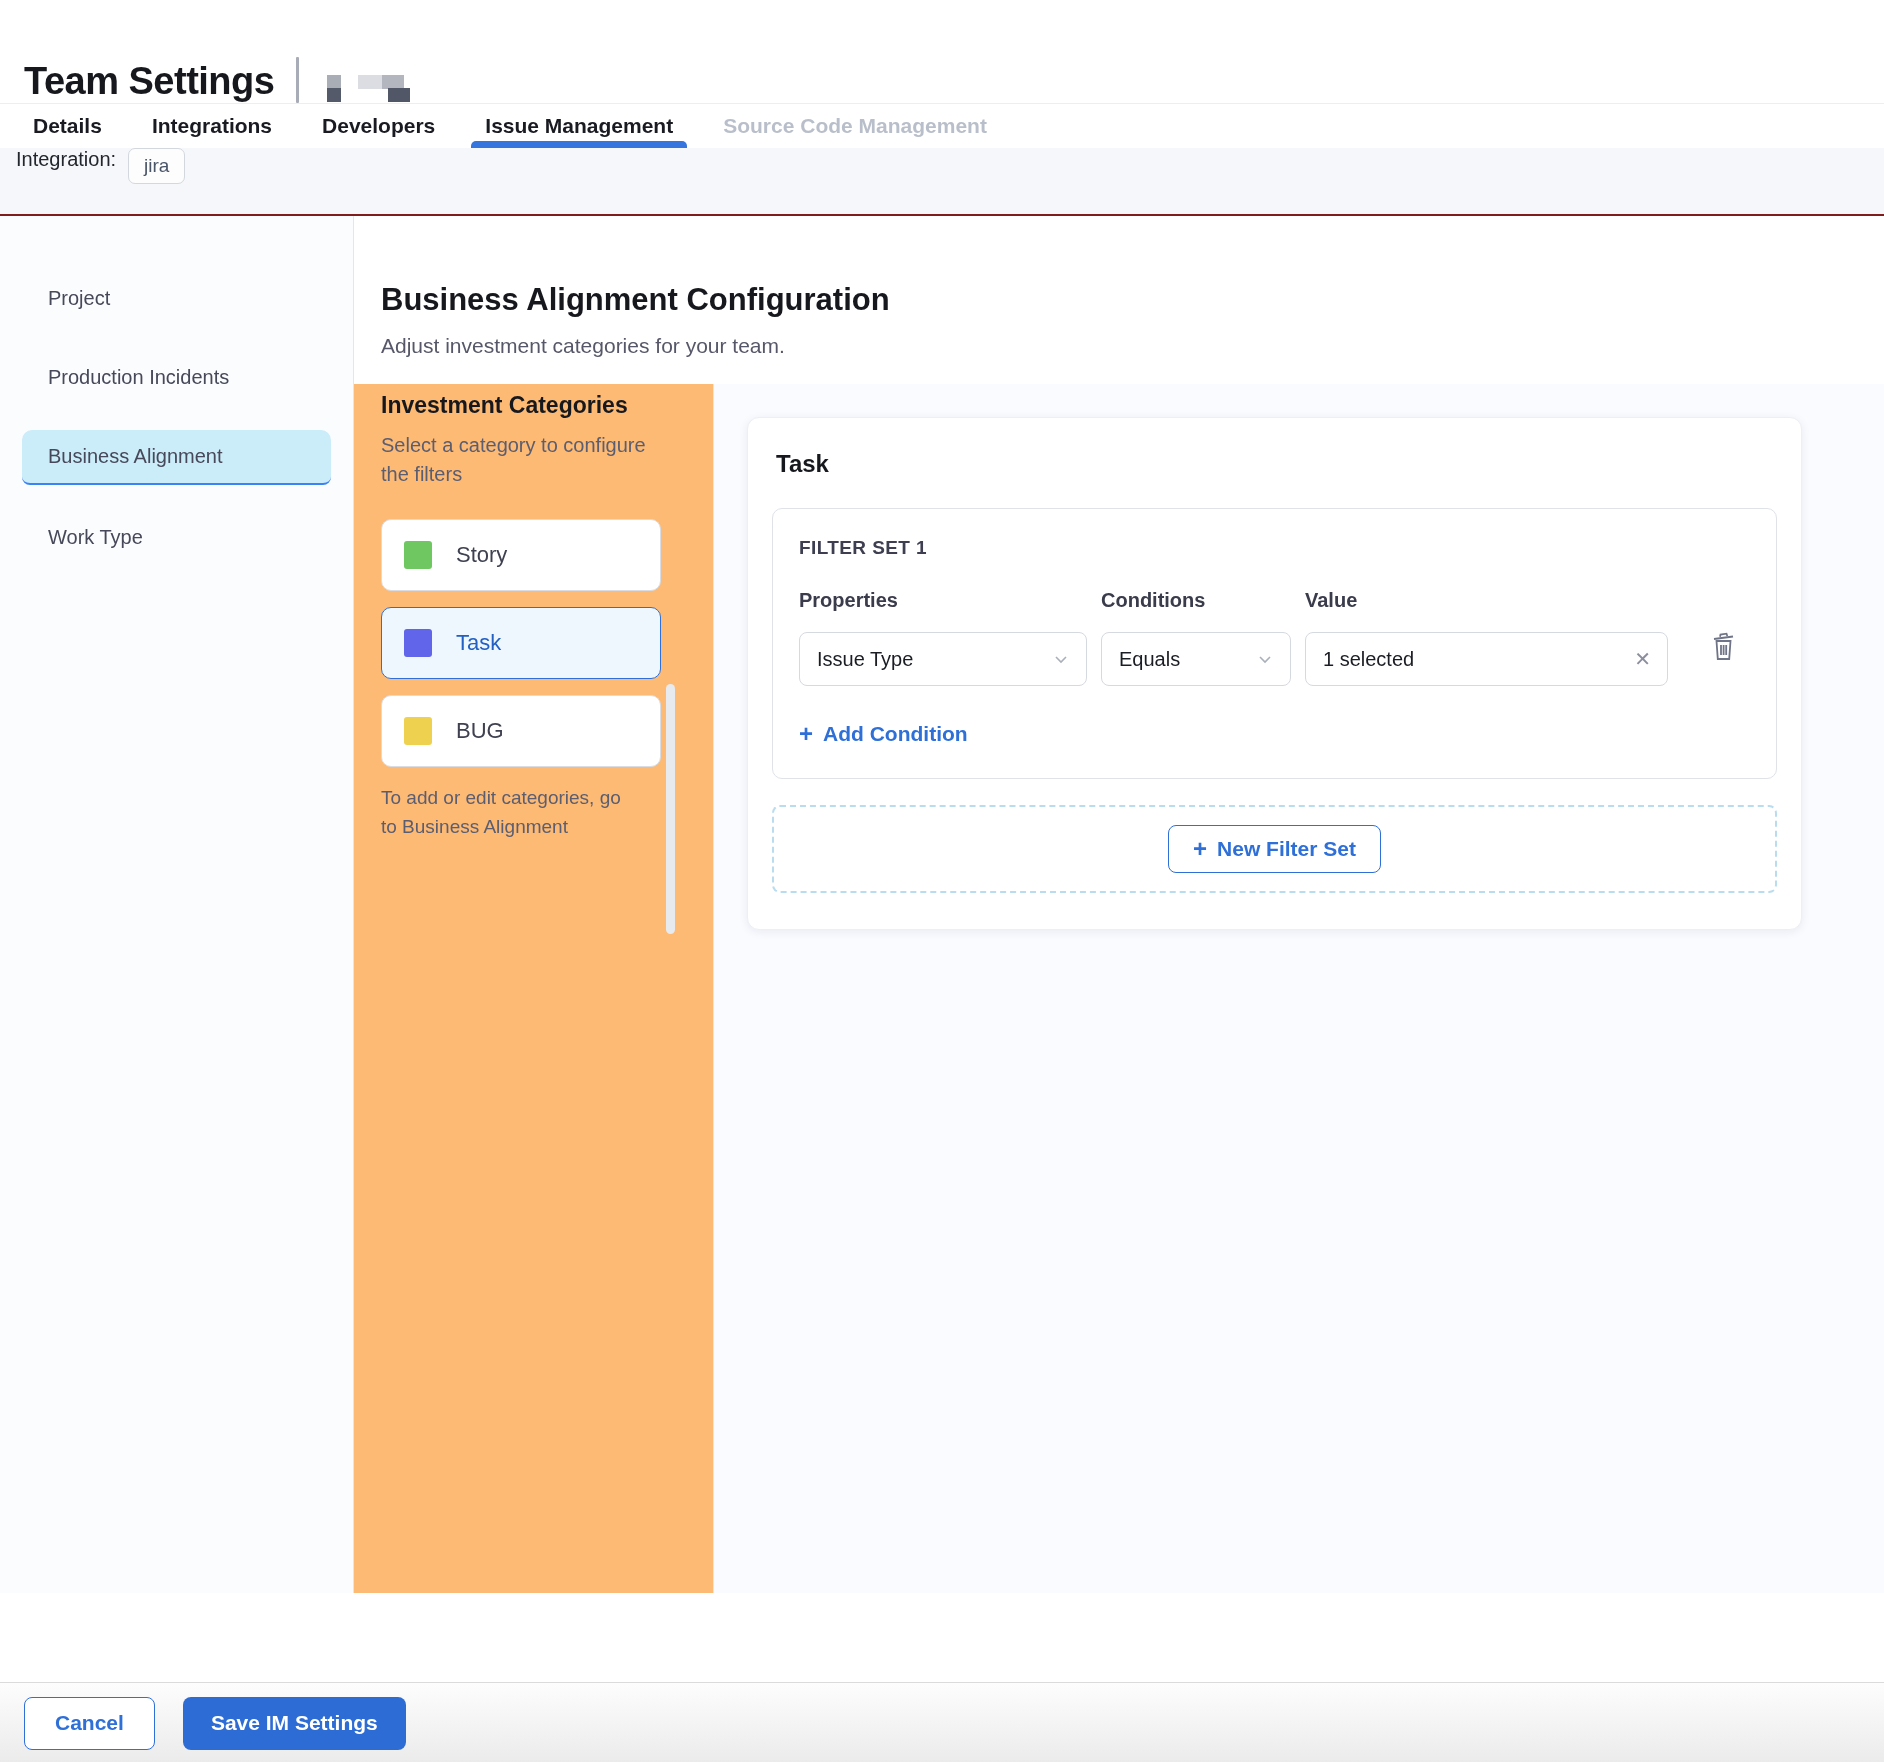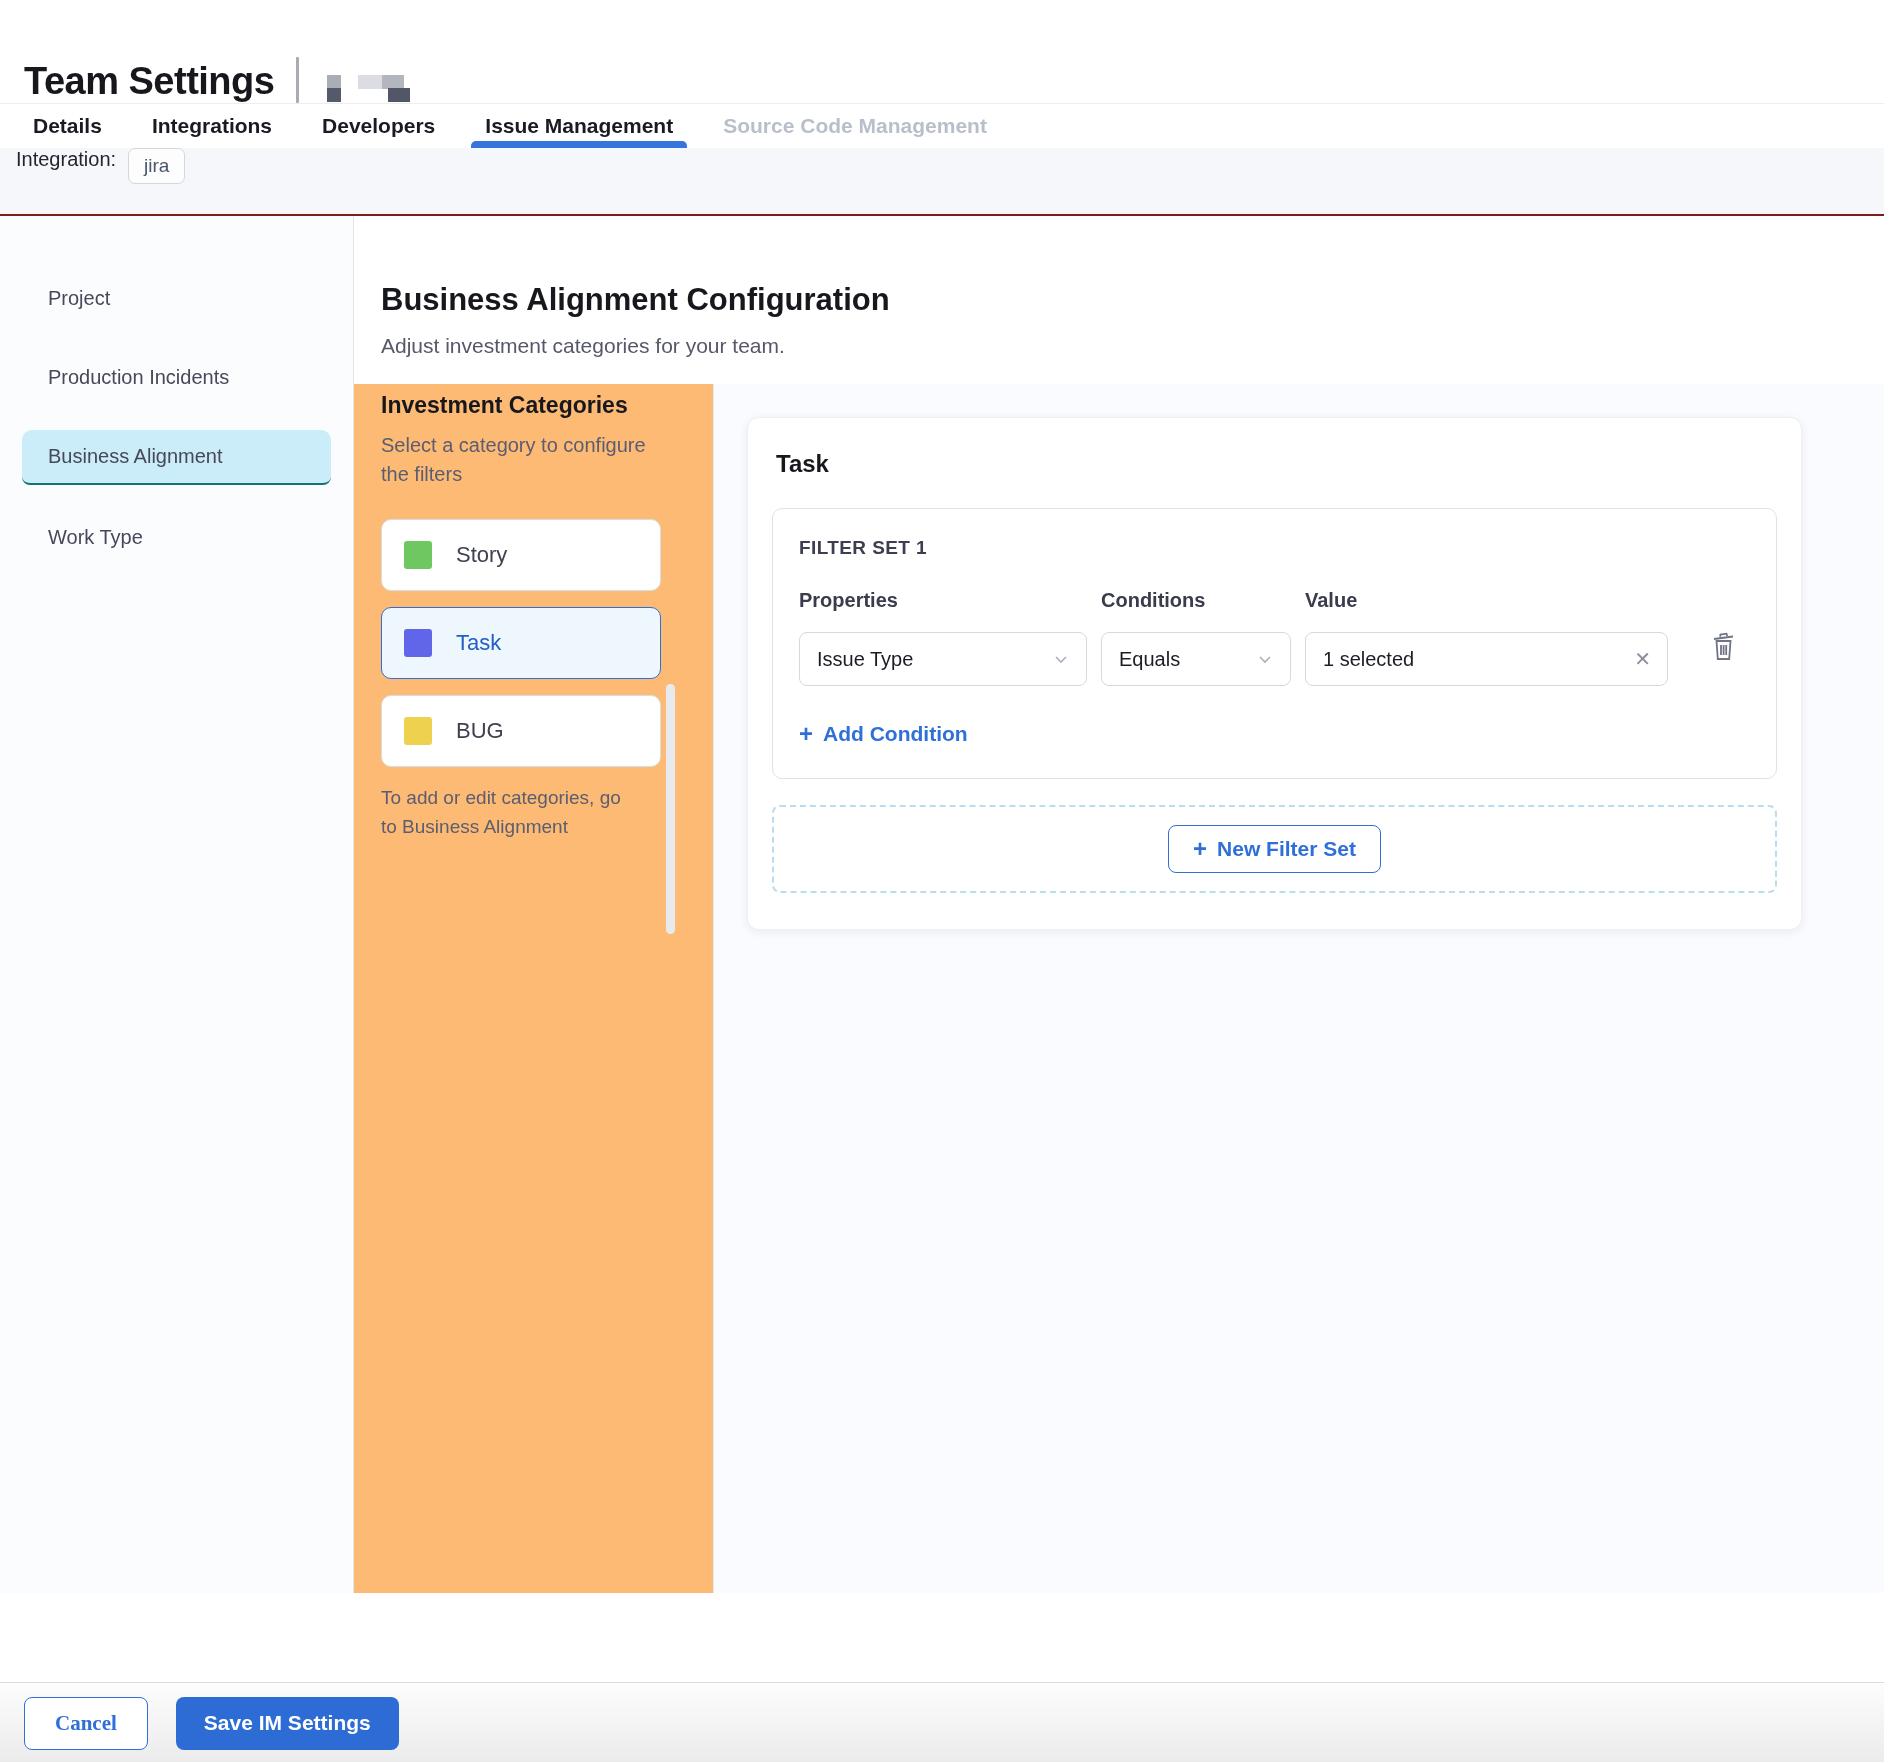--- a/index.html
+++ b/index.html
@@ -29,21 +29,21 @@
 
   
   .strip { height:68px; background:#f5f7fa; border-bottom:2px solid #7f1d1d; display:flex; align-items:flex-start; padding:0 16px; }
   .strip-label { font-size:20px; color:#23262d; }
   .badge { margin-left:12px; padding:6px 15px; border:1px solid #d3d8df; border-radius:7px; background:#fdfdfe; font-size:19px; color:#4a5568; }
 
   
   .body3 { display:flex; height:1377px; }
   .sidebar { width:354px; border-right:1px solid #e3e6ea; background:#fbfcfe; padding-top:56px; flex-shrink:0; }
   .sb-item { margin:0 22px 26px 22px; padding:15px 26px; border-radius:10px; font-size:20px; color:#474859; cursor:pointer; }
-  .sb-item.active { background:#cbecf9; border-bottom:2px solid #0f766e; border-radius:10px 10px 8px 8px; }
+  .sb-item.active { background:#cbecf9; border-bottom:2px solid #3b82f6; border-radius:10px 10px 8px 8px; }
 
   .content { flex:1; display:flex; flex-direction:column; min-width:0; }
   .content-head { padding:66px 0 26px 27px; background:#ffffff; }
   .page-title { font-size:31px; font-weight:bold; color:#17181d; }
   .page-sub { font-size:21px; color:#565869; margin-top:16px; }
 
   .cols { flex:1; display:flex; }
   .catcol { width:360px; border-right:1px solid #e3e6ea; background:#fdba74; padding:8px 0 0 27px; position:relative; flex-shrink:0; }
   .cat-heading { font-size:23px; font-weight:bold; color:#17181d; }
   .cat-desc { font-size:20px; color:#5b5d70; margin-top:12px; width:268px; line-height:1.45; }
@@ -75,21 +75,21 @@
   .trash { margin-left:42px; width:27px; height:30px; color:#6f7487; cursor:pointer; flex-shrink:0; }
   .add-cond { margin-top:36px; display:inline-flex; align-items:center; gap:10px; color:#2e6fd8; font-size:21px; font-weight:bold; cursor:pointer; }
   .plus { font-size:24px; font-weight:bold; line-height:1; }
 
   .dashed-area { margin-top:26px; border:2px dashed #b9dcef; border-radius:8px; height:88px; display:flex; align-items:center; justify-content:center; }
   .new-filter-btn { display:inline-flex; align-items:center; gap:10px; border:1.5px solid #2e6fd8; border-radius:8px; background:#ffffff; color:#2e6fd8; font-size:21px; font-weight:bold; padding:11px 24px; cursor:pointer; }
 
   
   .gap-white { height:89px; background:#ffffff; }
   .footer { height:81px; border-top:1px solid #dbdbdb; background:linear-gradient(#fdfdfd,#ebebeb); display:flex; align-items:center; padding-left:24px; gap:28px; }
-  .btn-cancel { height:53px; padding:0 30px; border:1.5px solid #2e6fd8; border-radius:8px; background:#ffffff; color:#2e6fd8; font-size:21px; font-weight:bold; cursor:pointer; font-family:Liberation Serif, serif; }
+  .btn-cancel { height:53px; padding:0 30px; border:1.5px solid #2e6fd8; border-radius:8px; background:#ffffff; color:#2e6fd8; font-size:21px; font-weight:bold; cursor:pointer; font-family:Liberation Sans, sans-serif; }
   .btn-save { height:53px; padding:0 28px; border:none; border-radius:8px; background:#2e6cd5; color:#ffffff; font-size:21px; font-weight:bold; cursor:pointer; font-family:"Liberation Sans",sans-serif; }
 </style>
 </head>
 <body>
 
 <div class="app-header">
   <div class="app-title">Team Settings</div>
   <div class="title-sep"></div>
   <div class="redacted">
     <div class="rb1"></div>

